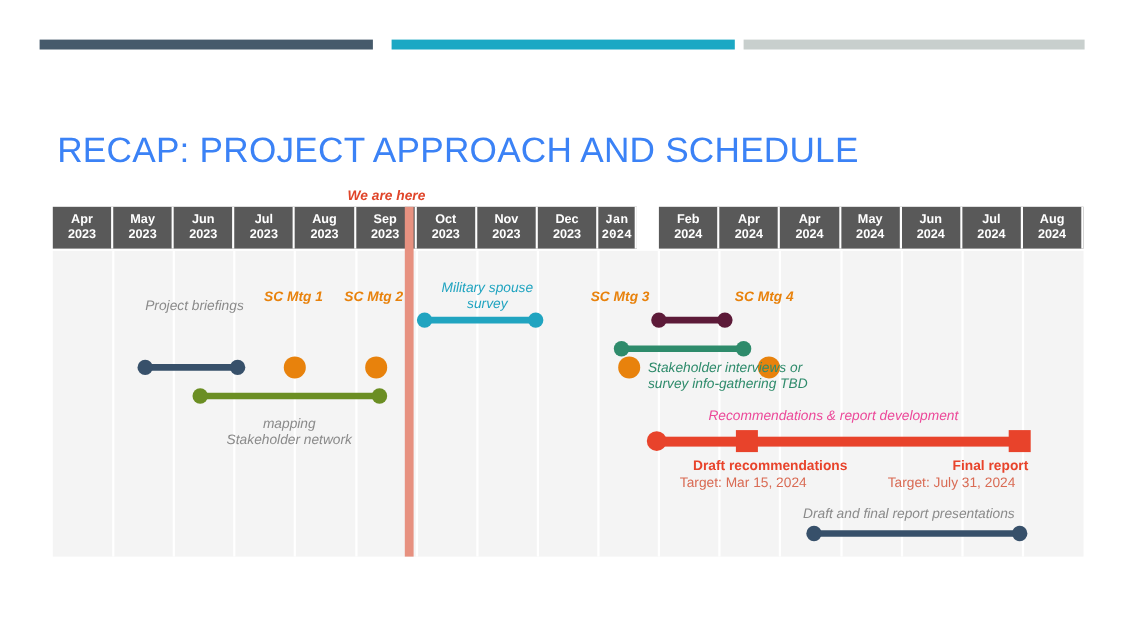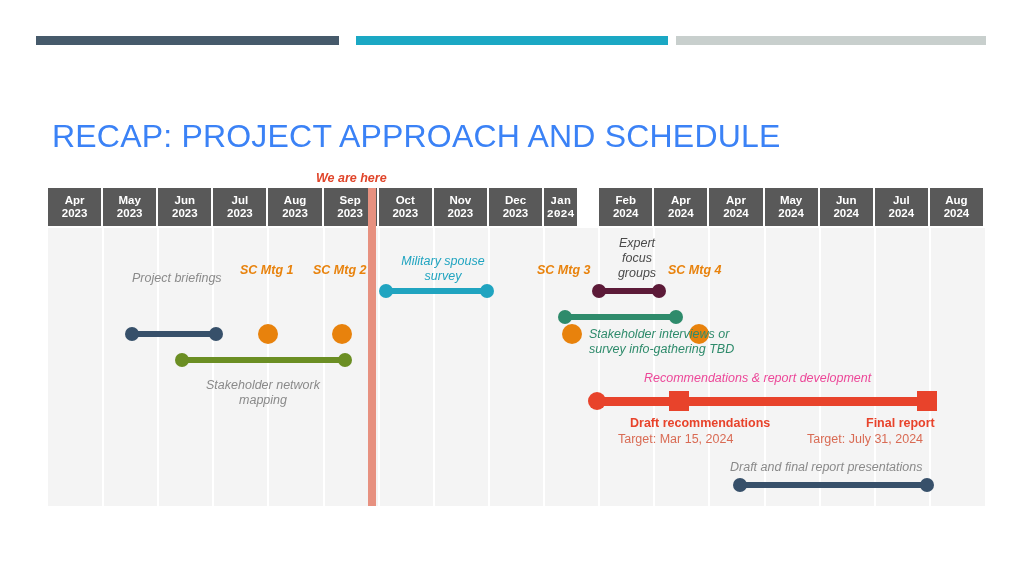--- a/index.html
+++ b/index.html
@@ -174,46 +174,41 @@
     <span style="display:inline-block;width:80px;text-align:center;">Project briefings</span>
   </div>
   <div class="taskbar" style="left:84px;top:143px;width:84px;background:#37506A;"></div>
   <div class="dot" style="left:77px;top:139px;background:#37506A;"></div>
   <div class="dot" style="left:161px;top:139px;background:#37506A;"></div>
 
   <div class="taskbar" style="left:134px;top:169px;width:163px;background:#6B8E23;"></div>
   <div class="dot" style="left:127px;top:165px;background:#6B8E23;"></div>
   <div class="dot" style="left:290px;top:165px;background:#6B8E23;"></div>
   <div class="lbl center" style="left:110px;top:190px;width:210px;color:#8A8A8A;">
+    <span style="display:block;">mapping</span>
     <span style="display:block;">Stakeholder network</span>
-    <span style="display:block;">mapping</span>
   </div>
 
   <div class="lbl-b" style="left:192px;top:75px;color:#E8820C;">SC Mtg 1</div>
   <div class="bigdot" style="left:210px;top:136px;background:#E8820C;"></div>
 
   <div class="lbl-b" style="left:265px;top:75px;color:#E8820C;">SC Mtg 2</div>
   <div class="bigdot" style="left:284px;top:136px;background:#E8820C;"></div>
 
   <div class="lbl center" style="left:335px;top:66px;width:120px;color:#20A4C0;">
     <span style="display:block;">Military spouse</span>
     <span style="display:block;">survey</span>
   </div>
   <div class="taskbar" style="left:338px;top:100px;width:101px;background:#20A4C0;"></div>
   <div class="dot" style="left:331px;top:96px;background:#20A4C0;"></div>
   <div class="dot" style="left:432px;top:96px;background:#20A4C0;"></div>
 
   <div class="lbl-b" style="left:489px;top:75px;color:#E8820C;">SC Mtg 3</div>
   <div class="bigdot" style="left:514px;top:136px;background:#E8820C;"></div>
 
-  <div class="lbl center" style="left:551px;top:48px;width:76px;color:#4A4A4A;">
-    <span style="display:block;">Expert</span>
-    <span style="display:block;">focus</span>
-    <span style="display:block;">groups</span>
-  </div>
   <div class="taskbar" style="left:551px;top:100px;width:60px;background:#5C1A38;"></div>
   <div class="dot" style="left:544px;top:96px;background:#5C1A38;"></div>
   <div class="dot" style="left:604px;top:96px;background:#5C1A38;"></div>
 
   <div class="lbl-b" style="left:620px;top:75px;color:#E8820C;">SC Mtg 4</div>
   <div class="bigdot" style="left:641px;top:136px;background:#E8820C;"></div>
 
   <div class="taskbar" style="left:517px;top:126px;width:111px;background:#2E8B6B;"></div>
   <div class="dot" style="left:510px;top:122px;background:#2E8B6B;"></div>
   <div class="dot" style="left:621px;top:122px;background:#2E8B6B;"></div>

